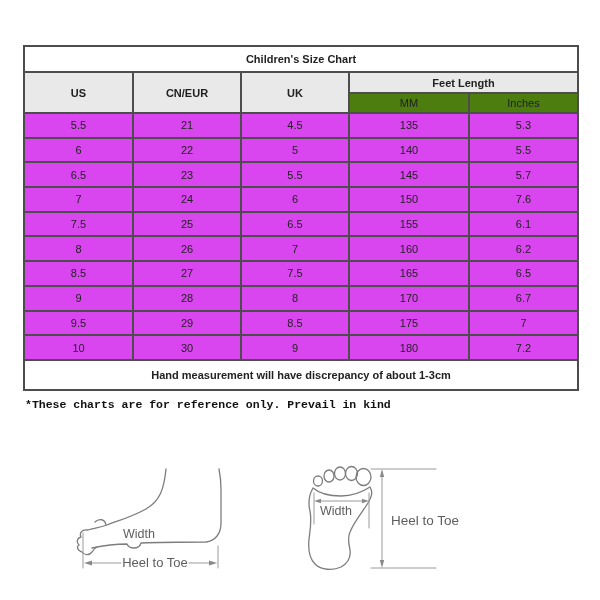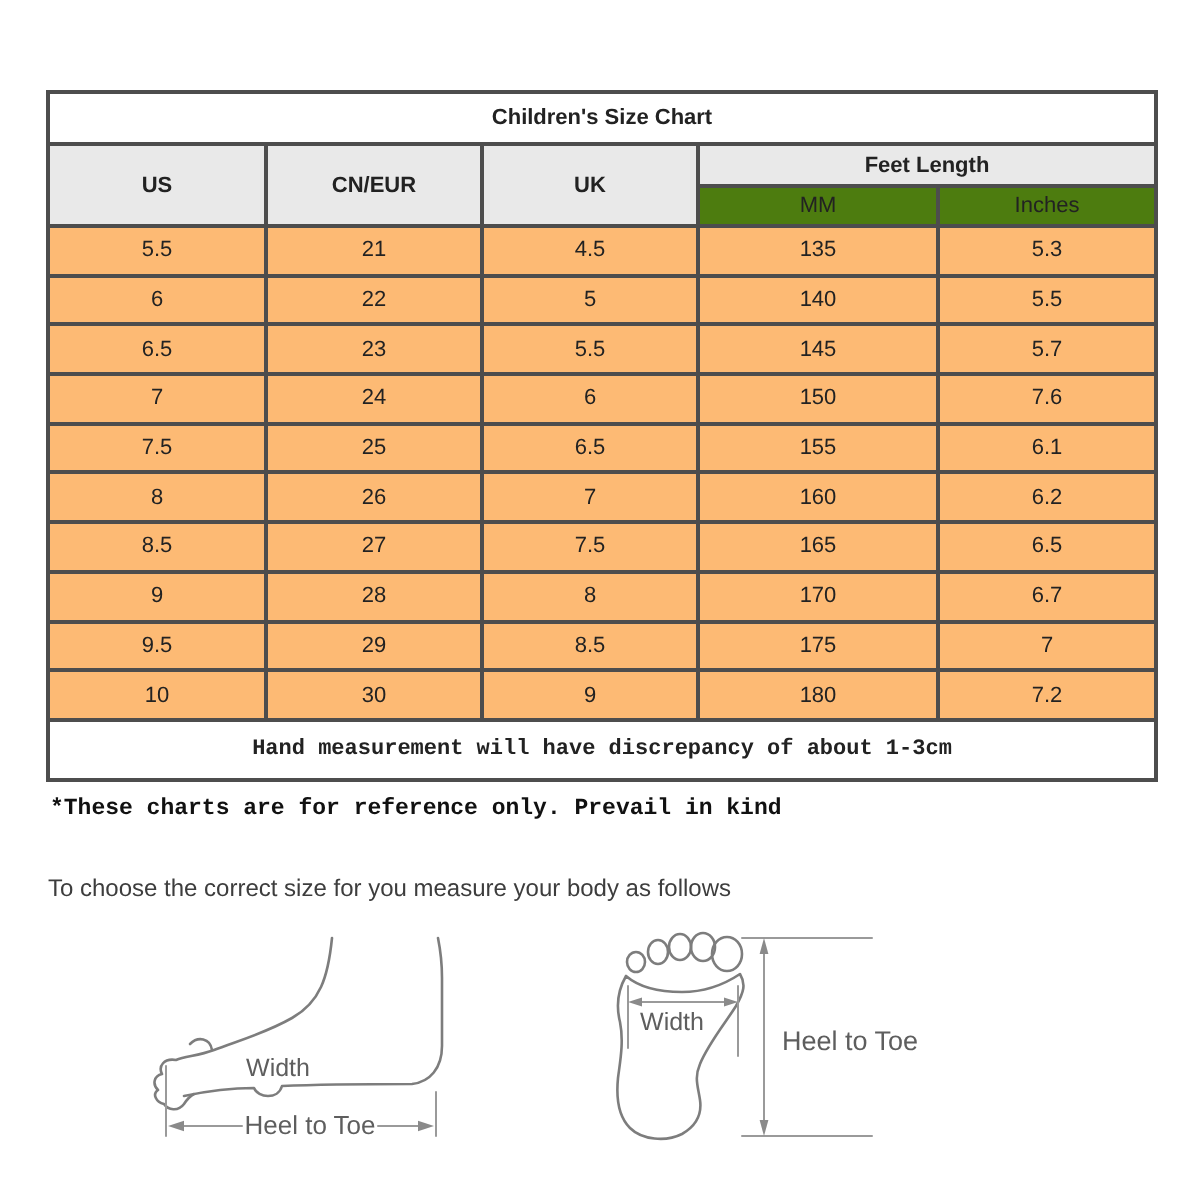--- a/index.html
+++ b/index.html
@@ -13,24 +13,24 @@
     border-collapse:collapse;table-layout:fixed;
   }
   table.size-table td{
     border:2px solid #4d4d4d;text-align:center;vertical-align:middle;
     padding:0;color:#222;font-size:11px;
   }
   td.title{height:24px;font-size:15px;font-weight:bold;color:#000;background:#fff;}
   td.head{height:37px;font-size:13px;font-weight:bold;color:#000;background:#e9e9e9;}
   td.feet{height:19px;}
   td.sub{height:18px;font-size:11px;font-weight:normal;color:#222;background:#4d7c0f;}
-  td.cell{background:#fdba74;color:#2b2b2b;}
+  td.cell{background:#d946ef;color:#2b2b2b;}
   td.footnote{
     height:28px;background:#fff;
-    font-family:Liberation Mono, monospace;font-weight:bold;font-size:11.5px;color:#111;
+    font-family:Liberation Sans, sans-serif;font-weight:bold;font-size:11.5px;color:#111;
   }
   
   .ref-note{
     position:absolute;left:25px;top:375px;
     font-family:"Liberation Mono",monospace;font-weight:bold;font-size:11.5px;color:#111;
     white-space:nowrap;
   }
   .htm-heading{position:absolute;left:24px;top:393px;font-size:15px;color:#4f4f4f;}
   .htm-sub{position:absolute;left:24px;top:414px;font-size:12px;color:#3d3d3d;}
   .caption{
@@ -141,21 +141,20 @@
         <td class="cell">180</td>
         <td class="cell">7.2</td>
       </tr>
       <tr>
         <td class="footnote" colspan="5">Hand measurement will have discrepancy of about 1-3cm</td>
       </tr>
     </tbody>
   </table>
 
   <div class="ref-note">*These charts are for reference only. Prevail in kind</div>
-  <div class="htm-sub">To choose the correct size for you measure your body as follows</div>
 
   <svg class="diagrams" width="600" height="125" viewBox="0 0 600 125" xmlns="http://www.w3.org/2000/svg">
 
     <g>
       <path d="M166,18 C164,38 160,50 146,58 C132,66 117,70 107,74 C99,77 93,77 88,79
                C82,78 79,82 81,86 C77,87 76,91 79,94 C76,96 78,100 82,101 C84,104 89,105 92,101
                C94,98 95,97 97,96"></path>
       <path d="M95,71 C99,67 105,68 106,74"></path>
       <path d="M92,97 C106,94 118,93 127,93 C129,98 139,99 141,92
                C163,91 189,91 206,91 C215,90 221,83 221,72 L221,38

